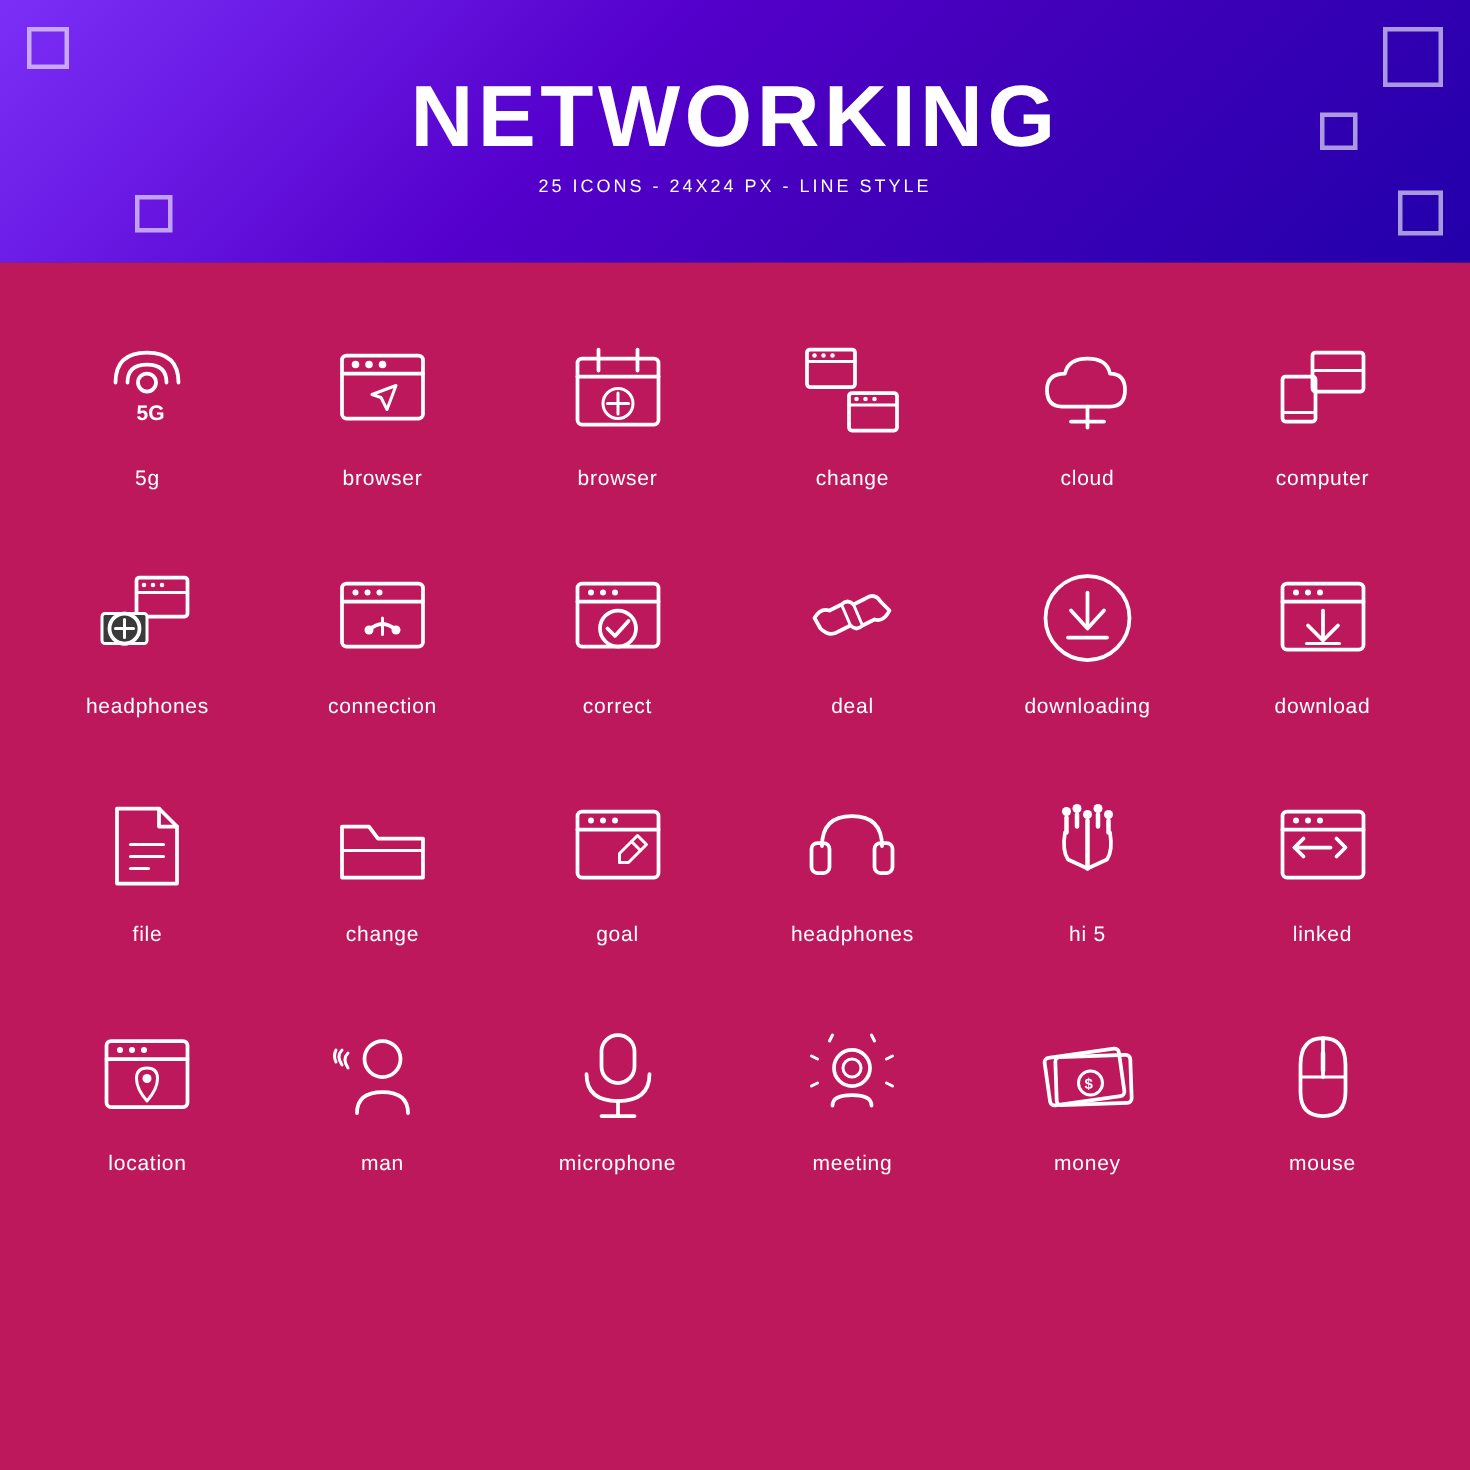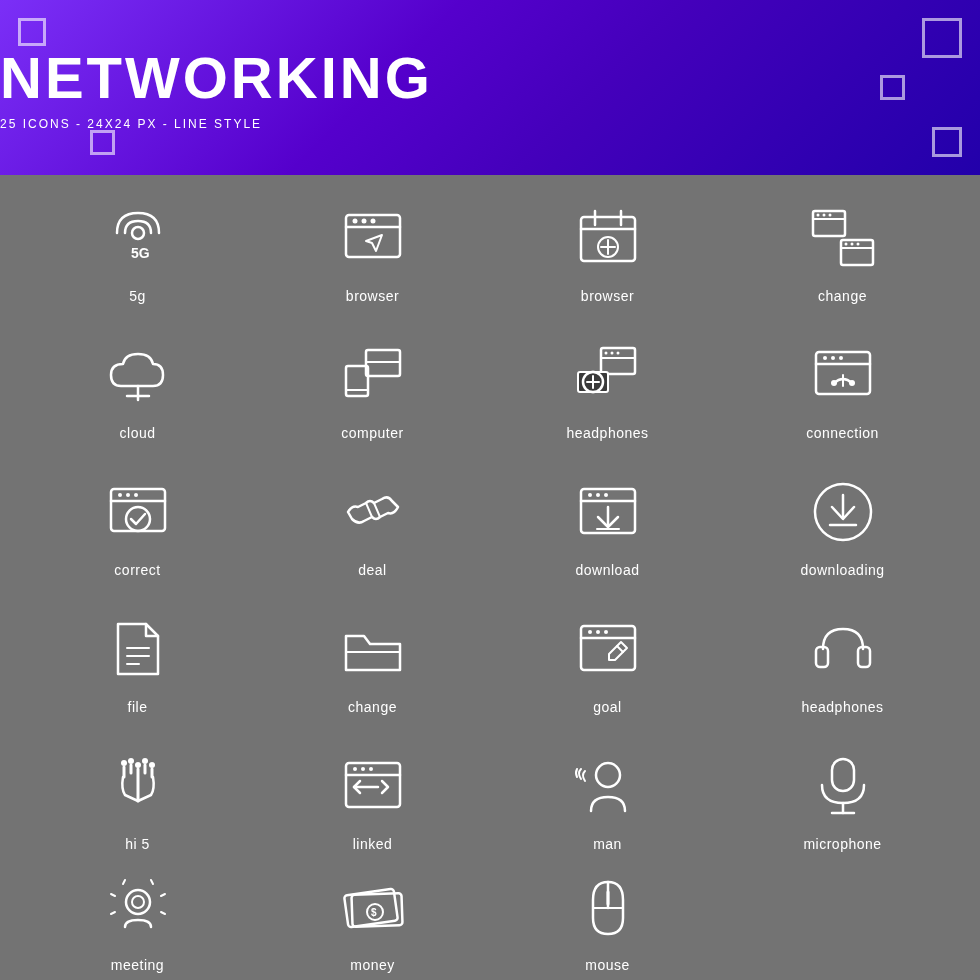--- a/index.html
+++ b/index.html
@@ -10,21 +10,21 @@
       font-family: 'Arial', sans-serif;
       background: #3a3a3a;
     }
 
     .header {
       background: linear-gradient(135deg, #7b2ff7 0%, #5500cc 40%, #4400bb 60%, #2200aa 100%);
       width: 100%;
       height: 175px;
       display: flex;
       flex-direction: column;
-      align-items: flex-start;
+      align-items: center;
       justify-content: center;
       position: relative;
       overflow: hidden;
     }
 
     .header-title {
       color: white;
       font-size: 58px;
       font-weight: 900;
       letter-spacing: 3px;
@@ -46,26 +46,26 @@
     }
 
     .cs-tl { top: 18px; left: 18px; width: 28px; height: 28px; }
     .cs-tr { top: 18px; right: 18px; width: 40px; height: 40px; }
     .cs-tr2 { top: 75px; right: 75px; width: 25px; height: 25px; }
     .cs-bl { bottom: 20px; left: 90px; width: 25px; height: 25px; }
     .cs-br { bottom: 18px; right: 18px; width: 30px; height: 30px; }
 
     .icons-grid {
       display: grid;
-      grid-template-columns: repeat(4, 1fr);
+      grid-template-columns: repeat(6, 1fr);
       grid-template-rows: repeat(5, 1fr);
       width: 100%;
       height: 805px;
-      background: #737373;
-      padding: 7px 20px;
+      background: #be185d;
+      padding: 22px 20px;
     }
 
     .icon-cell {
       display: flex;
       flex-direction: column;
       align-items: center;
       justify-content: center;
       gap: 10px;
     }
 
@@ -251,43 +251,43 @@
         <path d="M28 26 L34 40" stroke="white" stroke-width="2"></path>
         <path d="M36 26 L42 40" stroke="white" stroke-width="2"></path>
       </svg>
     </div>
     <span class="icon-label">deal</span>
   </div>
 
   <div class="icon-cell">
     <div class="icon-svg">
       <svg viewBox="0 0 70 70">
-        <rect x="8" y="12" width="54" height="44" rx="3" stroke="white" stroke-width="2.5" fill="none"></rect>
-        <line x1="8" y1="24" x2="62" y2="24" stroke="white" stroke-width="2.5"></line>
-        <circle cx="17" cy="18" r="2" fill="white" stroke="none"></circle>
-        <circle cx="25" cy="18" r="2" fill="white" stroke="none"></circle>
-        <circle cx="33" cy="18" r="2" fill="white" stroke="none"></circle>
-        <line x1="35" y1="30" x2="35" y2="48" stroke="white" stroke-width="2.5"></line>
-        <path d="M25 40 L35 50 L45 40" stroke="white" stroke-width="2.5" fill="none"></path>
-        <line x1="24" y1="52" x2="46" y2="52" stroke="white" stroke-width="2"></line>
-      </svg>
-    </div>
-    <span class="icon-label">download</span>
-  </div>
-
-  <div class="icon-cell">
-    <div class="icon-svg">
-      <svg viewBox="0 0 70 70">
         <circle cx="35" cy="35" r="28" stroke="white" stroke-width="2.5" fill="none"></circle>
         <line x1="35" y1="18" x2="35" y2="40" stroke="white" stroke-width="2.5"></line>
         <path d="M24 30 L35 42 L46 30" stroke="white" stroke-width="2.5" fill="none"></path>
         <line x1="22" y1="48" x2="48" y2="48" stroke="white" stroke-width="2.5"></line>
       </svg>
     </div>
     <span class="icon-label">downloading</span>
+  </div>
+
+  <div class="icon-cell">
+    <div class="icon-svg">
+      <svg viewBox="0 0 70 70">
+        <rect x="8" y="12" width="54" height="44" rx="3" stroke="white" stroke-width="2.5" fill="none"></rect>
+        <line x1="8" y1="24" x2="62" y2="24" stroke="white" stroke-width="2.5"></line>
+        <circle cx="17" cy="18" r="2" fill="white" stroke="none"></circle>
+        <circle cx="25" cy="18" r="2" fill="white" stroke="none"></circle>
+        <circle cx="33" cy="18" r="2" fill="white" stroke="none"></circle>
+        <line x1="35" y1="30" x2="35" y2="48" stroke="white" stroke-width="2.5"></line>
+        <path d="M25 40 L35 50 L45 40" stroke="white" stroke-width="2.5" fill="none"></path>
+        <line x1="24" y1="52" x2="46" y2="52" stroke="white" stroke-width="2"></line>
+      </svg>
+    </div>
+    <span class="icon-label">download</span>
   </div>
 
   <div class="icon-cell">
     <div class="icon-svg">
       <svg viewBox="0 0 70 70">
         <path d="M15 10 L15 60 L55 60 L55 22 L43 10 Z" stroke="white" stroke-width="2.5" fill="none"></path>
         <path d="M43 10 L43 22 L55 22" stroke="white" stroke-width="2.5" fill="none"></path>
         <line x1="24" y1="34" x2="46" y2="34" stroke="white" stroke-width="2"></line>
         <line x1="24" y1="42" x2="46" y2="42" stroke="white" stroke-width="2"></line>
         <line x1="24" y1="50" x2="36" y2="50" stroke="white" stroke-width="2"></line>
@@ -361,20 +361,34 @@
         <circle cx="25" cy="18" r="2" fill="white" stroke="none"></circle>
         <circle cx="33" cy="18" r="2" fill="white" stroke="none"></circle>
         <path d="M22 42 L16 36 L22 30" stroke="white" stroke-width="2.5" fill="none"></path>
         <line x1="16" y1="36" x2="40" y2="36" stroke="white" stroke-width="2.5"></line>
         <path d="M44 30 L50 36 L44 42" stroke="white" stroke-width="2.5" fill="none"></path>
       </svg>
     </div>
     <span class="icon-label">linked</span>
   </div>
 
+  <div class="icon-cell">
+    <div class="icon-svg">
+      <svg viewBox="0 0 70 70">
+        <rect x="8" y="12" width="54" height="44" rx="3" stroke="white" stroke-width="2.5" fill="none"></rect>
+        <line x1="8" y1="24" x2="62" y2="24" stroke="white" stroke-width="2.5"></line>
+        <circle cx="17" cy="18" r="2" fill="white" stroke="none"></circle>
+        <circle cx="25" cy="18" r="2" fill="white" stroke="none"></circle>
+        <circle cx="33" cy="18" r="2" fill="white" stroke="none"></circle>
+        <path d="M35 30 Q35 30 35 30 Q42 30 42 37 Q42 44 35 52 Q28 44 28 37 Q28 30 35 30 Z" stroke="white" stroke-width="2" fill="none"></path>
+        <circle cx="35" cy="37" r="3" fill="white" stroke="none"></circle>
+      </svg>
+    </div>
+    <span class="icon-label">location</span>
+  </div>
 
   <div class="icon-cell">
     <div class="icon-svg">
       <svg viewBox="0 0 70 70">
         <circle cx="35" cy="24" r="12" stroke="white" stroke-width="2.5" fill="none"></circle>
         <path d="M18 60 Q18 46 35 46 Q52 46 52 60" stroke="white" stroke-width="2.5" fill="none"></path>
         <path d="M12 30 Q8 24 12 20" stroke="white" stroke-width="2" fill="none"></path>
         <path d="M8 28 Q4 22 8 18" stroke="white" stroke-width="2" fill="none"></path>
         <path d="M4 26 Q2 22 4 18" stroke="white" stroke-width="2" fill="none"></path>
       </svg>

